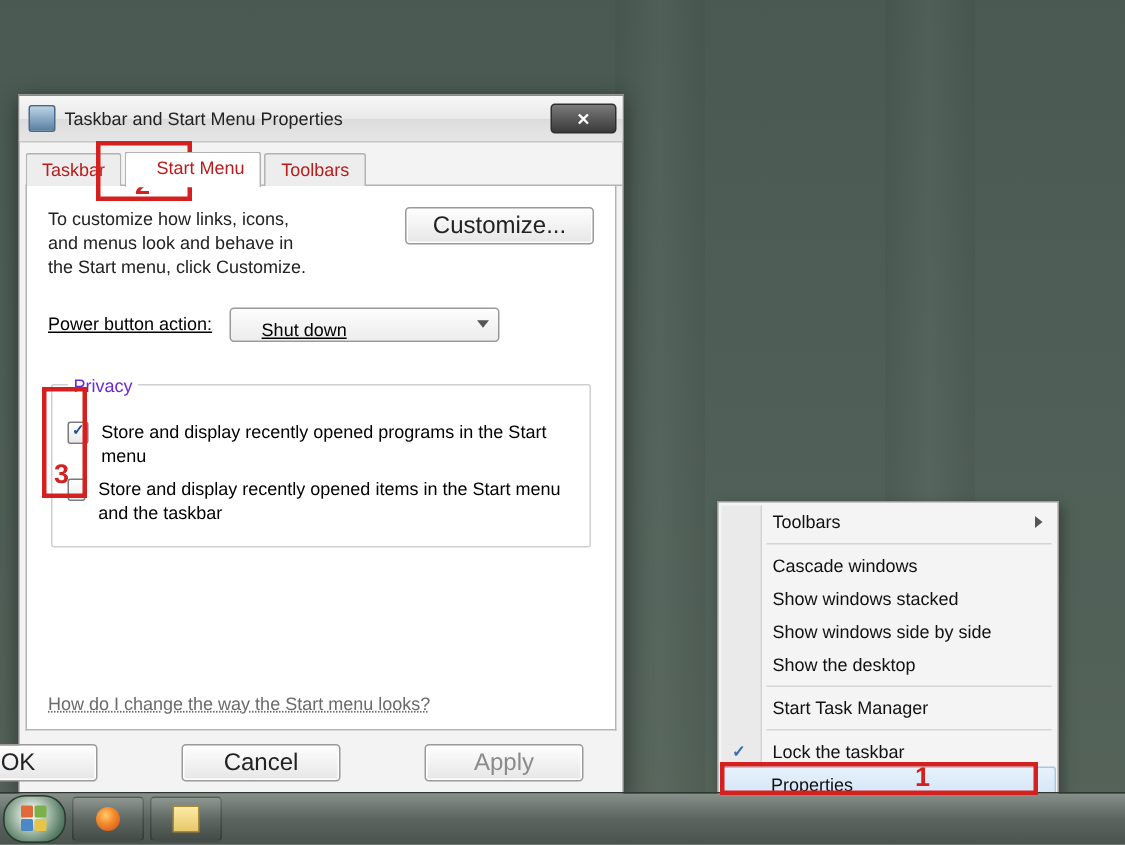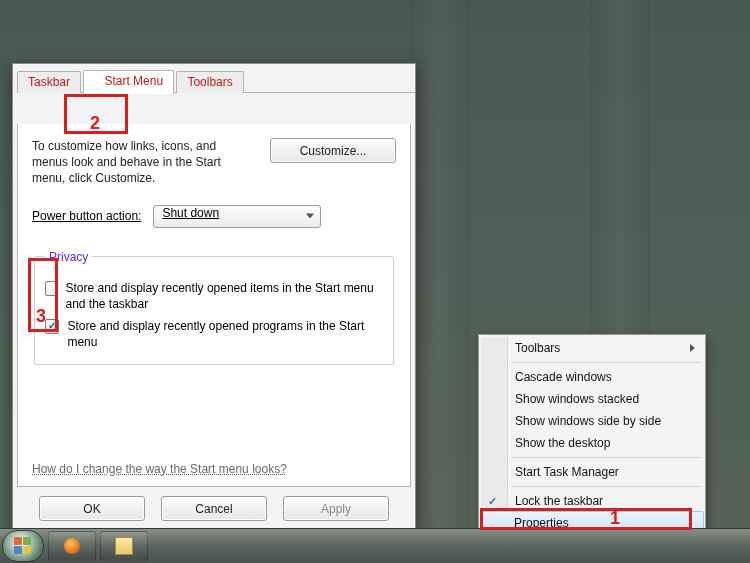--- a/index.html
+++ b/index.html
@@ -73,31 +73,32 @@
     padding:14px 14px 10px 14px;
     box-sizing:border-box;
   }
 
   .descrow { display:flex; gap:25px; align-items:flex-start;}
   .descrow .desc { flex:1; color:#222; line-height:1.35;}
   .btn {
     height:23px; padding:0 14px;
     background:linear-gradient(180deg,#fefefe,#e6e6e6);
     border:1px solid #9a9a9a; border-radius:3px;
-    font-size:12px; color:#222;
+    font-size:16px; color:#222;
     display:inline-flex;align-items:center;justify-content:center;
     box-shadow:inset 0 0 0 1px #fff;
+    margin-left:40px;
   }
   .btncust { width:96px;}
 
   .pwrrow { margin-top:18px; display:flex; align-items:center; gap:12px;text-decoration:underline;}
   .combo {
     width:158px; height:21px; border:1px solid #9a9a9a; border-radius:3px;
     background:linear-gradient(180deg,#fdfdfd,#ececec);
-    display:flex; align-items:flex-start; padding-left:8px; position:relative;
+    display:flex; align-items:flex-end; padding-left:20px; position:relative;
     font-size:12px;
   }
   .combo .carrow {
     position:absolute; right:6px; top:50%; transform:translateY(-50%);
     width:0;height:0;border-left:4px solid transparent;border-right:4px solid transparent;
     border-top:5px solid #555;
   }
 
   fieldset.privacy {
     margin-top:22px; border:1px solid #cfcfcf; border-radius:2px;
@@ -184,20 +185,27 @@
   .callout{ position:absolute; border:3px solid #d4201e; box-sizing:border-box; pointer-events:none;}
   .clabel{ position:absolute; color:#d4201e; font-weight:bold; font-size:18px; pointer-events:none;}
 </style>
 </head>
 <body>
 
 <div class="wall-shade a"></div>
 <div class="wall-shade b"></div>
 
 <div class="dialog">
+  <div class="titlebar">
+    <div class="ticon"></div>
+    <span class="ttxt">Taskbar and Start Menu Properties</span>
+    <div class="closebtn">
+      <span>✕</span>
+    </div>
+  </div>
 
   <div class="tabstrip">
     <span class="tab">Taskbar</span>
     <span class="tab active">Start Menu</span>
     <span class="tab">Toolbars</span>
   </div>
 
   <div class="tabpage">
     <div class="descrow">
       <div class="desc">To customize how links, icons, and menus look and behave in the Start menu, click Customize.</div>
@@ -208,26 +216,26 @@
       <span>Power button action:</span>
       <div class="combo">
         <span>Shut down</span>
         <span class="carrow"></span>
       </div>
     </div>
 
     <fieldset class="privacy">
       <legend>Privacy</legend>
       <div class="chkrow">
+        <div class="chkbox checked"></div>
+        <span>Store and display recently opened programs in the Start menu</span>
+      </div>
+      <div class="chkrow">
         <div class="chkbox"></div>
         <span>Store and display recently opened items in the Start menu and the taskbar</span>
-      </div>
-      <div class="chkrow">
-        <div class="chkbox checked"></div>
-        <span>Store and display recently opened programs in the Start menu</span>
       </div>
     </fieldset>
 
     <a class="helplink">How do I change the way the Start menu looks?</a>
   </div>
 
   <div class="btnrow">
     <div class="btn wide">OK</div>
     <div class="btn wide">Cancel</div>
     <div class="btn wide disabled">Apply</div>

